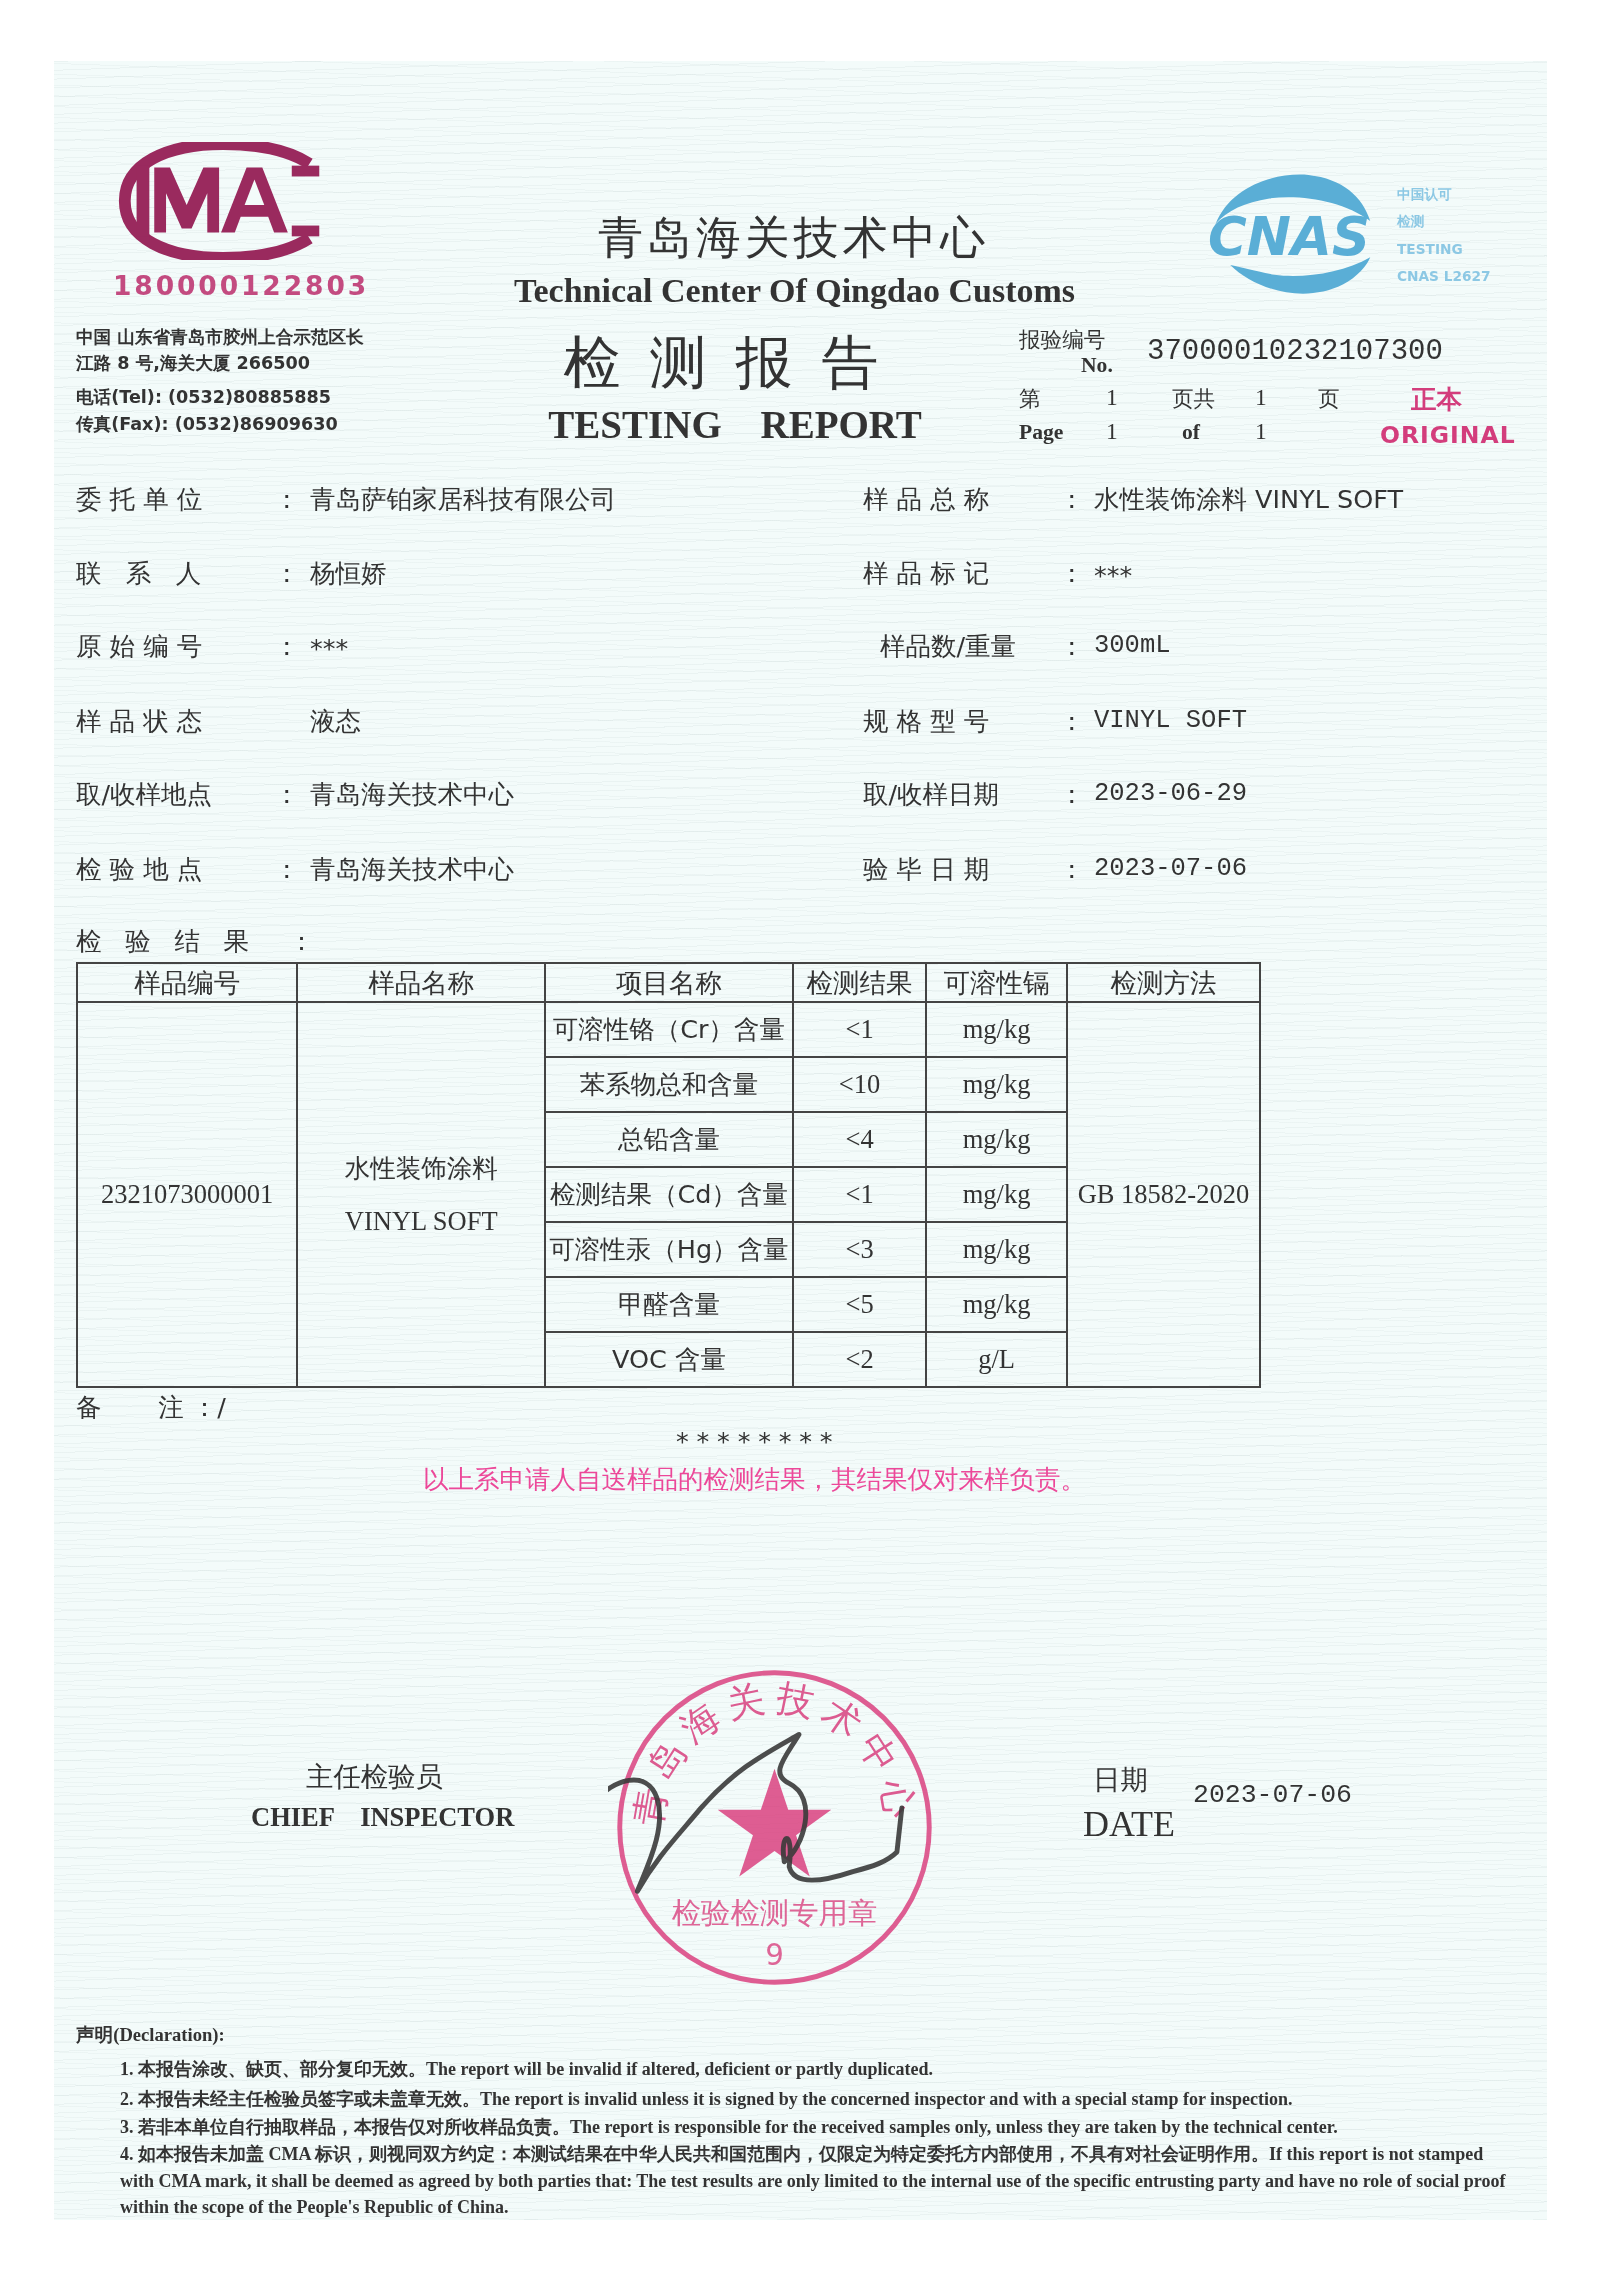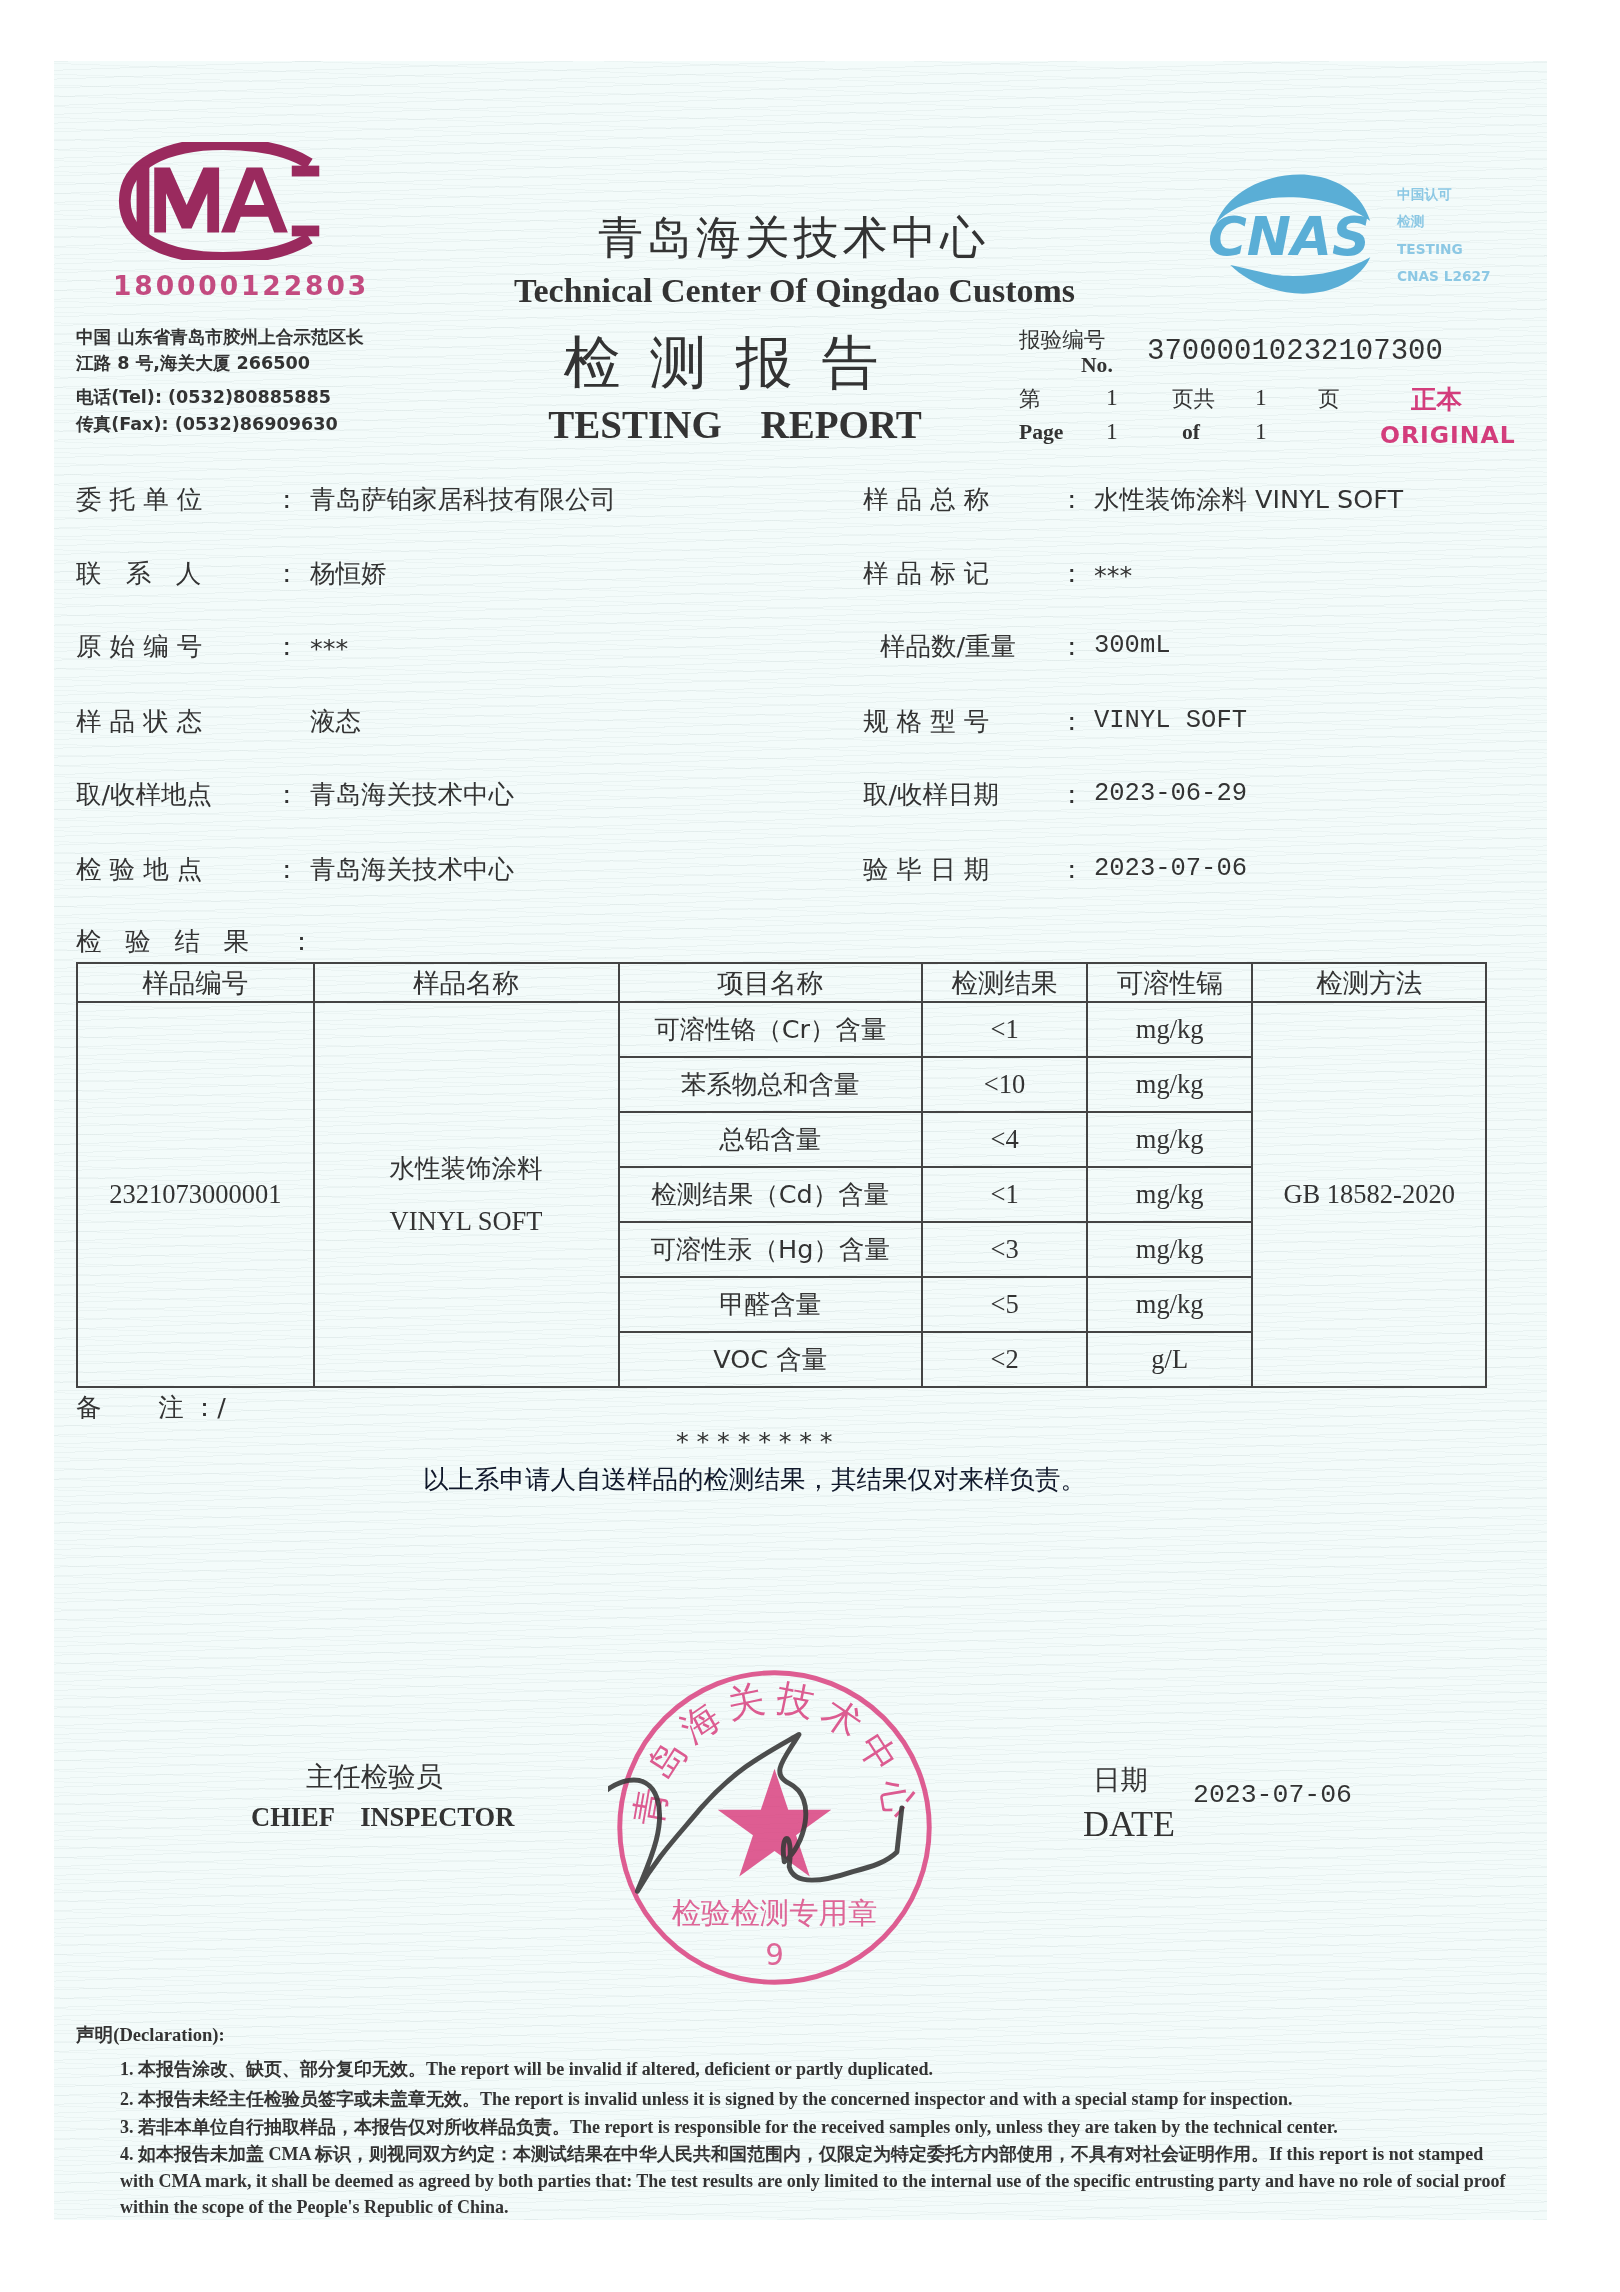--- a/index.html
+++ b/index.html
@@ -37,31 +37,31 @@
   .meta-val { font-family: "Liberation Serif", serif; font-size: 23.5px; color: #333; }
   .report-no { font-family: Liberation Mono, monospace; font-size: 29px; color: #333; }
   .stamp-text { font-family: "DejaVu Sans", sans-serif; font-weight: bold; color: #d33d7c; }
 
   .field-label { font-family: "DejaVu Sans", sans-serif; font-size: 25.5px; color: #333; }
   .field-colon { font-family: "DejaVu Sans", sans-serif; font-size: 25.5px; color: #333; }
   .field-value { font-family: "DejaVu Sans", sans-serif; font-size: 25.5px; color: #333; }
   .field-value.mono { font-family: "Liberation Mono", monospace; font-size: 25.5px; }
 
   table.results {
-    position: absolute; left: 76px; top: 962px; width: 1411px; border-collapse: collapse;
+    position: absolute; left: 76px; top: 962px; width: 1185px; border-collapse: collapse;
     font-family: "Liberation Serif", serif; color: #333;
   }
   table.results th, table.results td { border: 2px solid #444; text-align: center; padding: 0; }
   table.results th { height: 37px; font-family: "DejaVu Sans", sans-serif; font-weight: normal; font-size: 26.5px; }
   table.results td { height: 53px; font-size: 26.5px; }
   table.results td.cn { font-family: "DejaVu Sans", sans-serif; font-size: 25.5px; }
 
   .remark { left: 76px; top: 1390px; font-family: "DejaVu Sans", sans-serif; font-size: 25.5px; color: #333; }
   .stars { left: 676px; top: 1426px; font-family: "DejaVu Sans", sans-serif; font-size: 25.5px; letter-spacing: 7.8px; color: #333; }
-  .disclaimer { left: 423px; top: 1462px; font-family: "DejaVu Sans", sans-serif; font-size: 25.5px; color: #0f172a; }
+  .disclaimer { left: 423px; top: 1462px; font-family: "DejaVu Sans", sans-serif; font-size: 25.5px; color: #ec4899; }
 
   .inspector-cn { left: 306px; top: 1759px; font-family: "DejaVu Sans", sans-serif; font-size: 27.4px; color: #333; }
   .inspector-en { left: 251px; top: 1802px; font-family: "Liberation Serif", serif; font-weight: bold; font-size: 26.5px; word-spacing: 19.6px; color: #333; }
   .date-cn { left: 1093px; top: 1762px; font-family: "DejaVu Sans", sans-serif; font-size: 27.4px; color: #333; }
   .date-en { left: 1083px; top: 1803px; font-family: "Liberation Serif", serif; font-weight: normal; font-size: 36px; color: #333; }
   .date-val { left: 1193px; top: 1780px; font-family: "Liberation Mono", monospace; font-size: 26.5px; color: #333; }
 
   .seal { left: 608px; top: 1661px; width: 333px; height: 333px; }
 
   .decl-title { left: 76px; top: 2022px; font-family: "Liberation Serif", serif; font-weight: bold; font-size: 18.6px; color: #333; }

